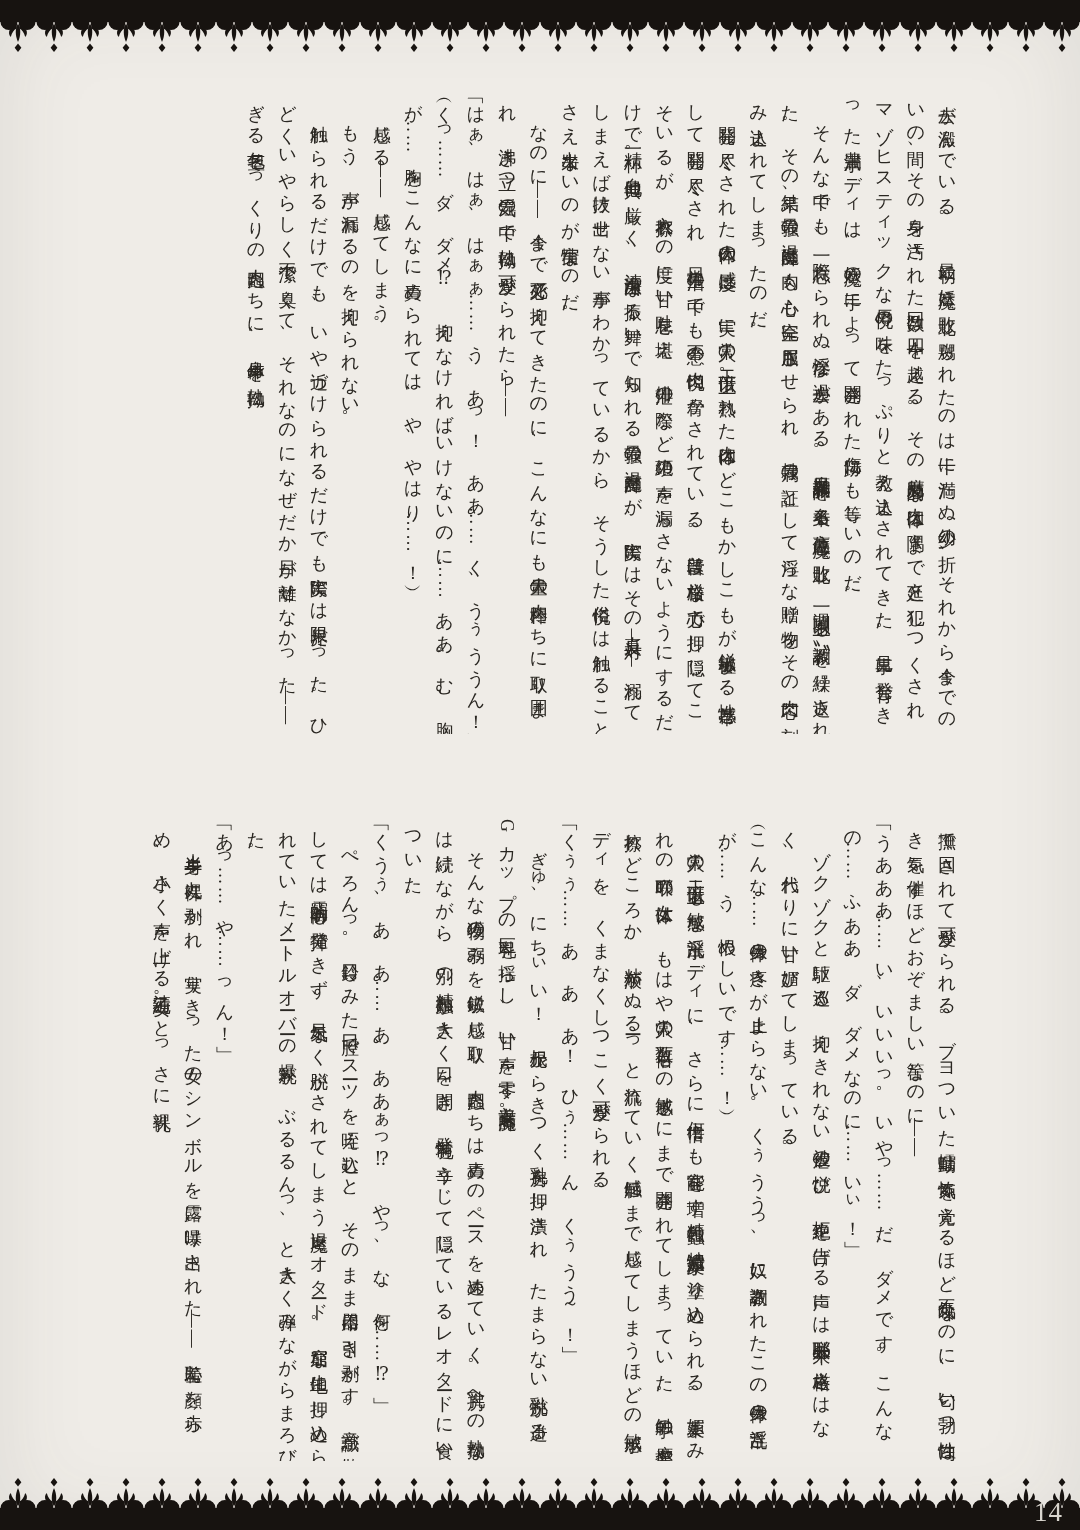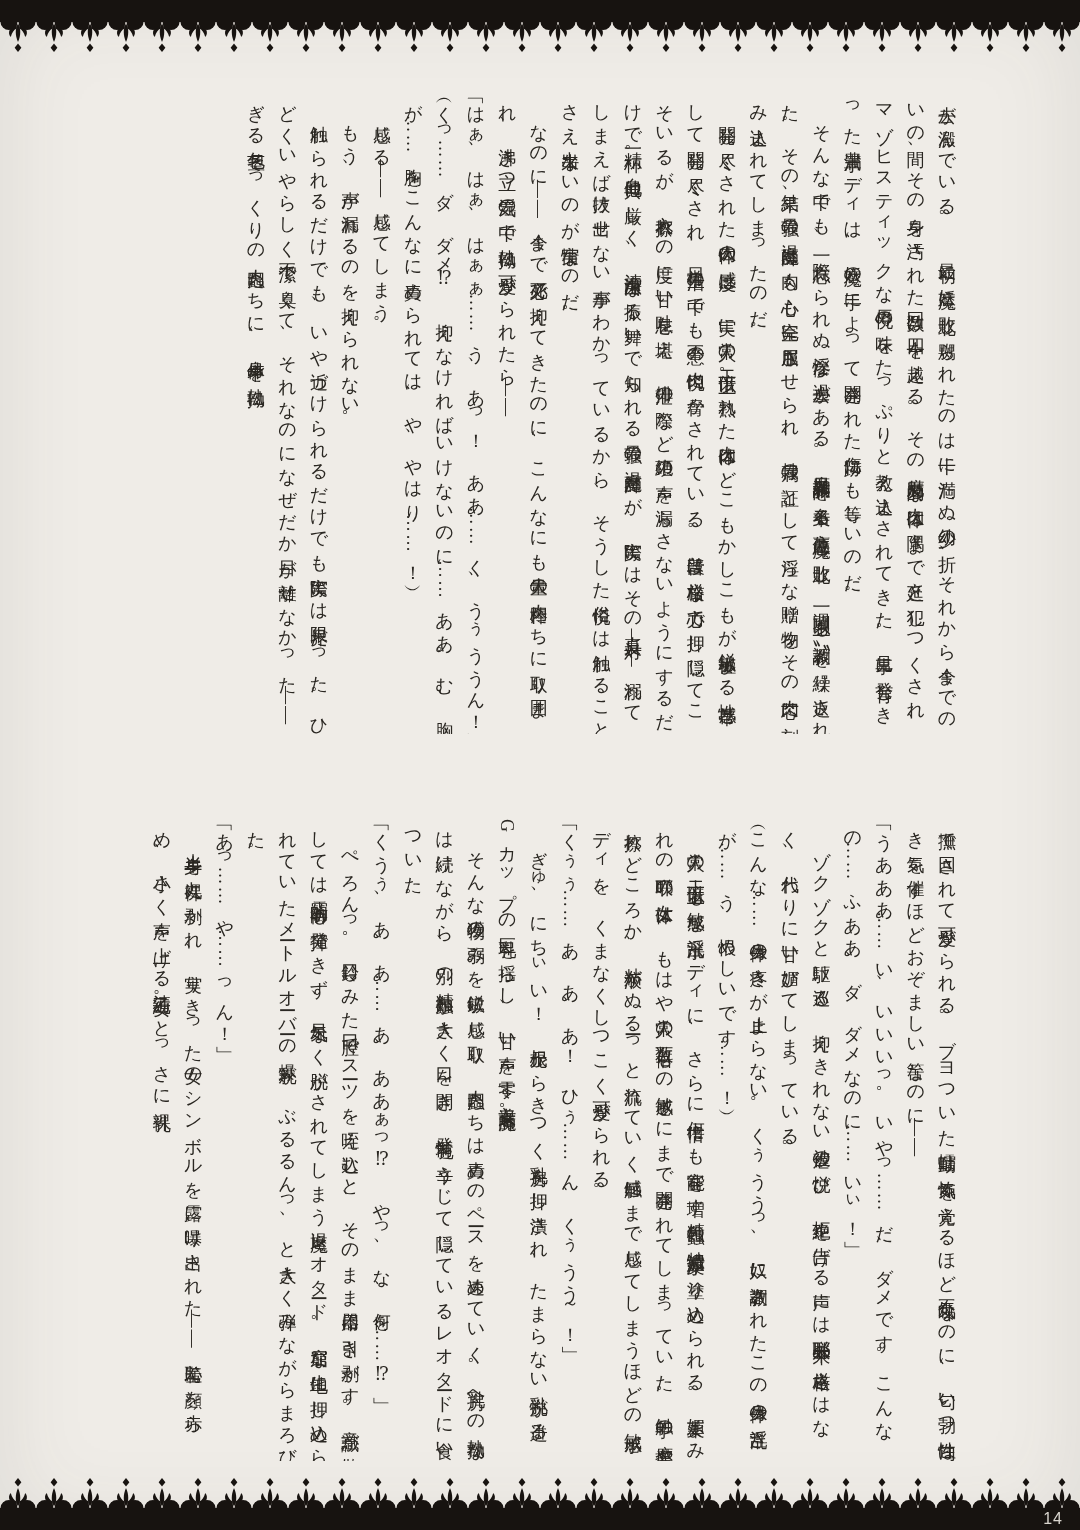--- a/index.html
+++ b/index.html
@@ -35,24 +35,24 @@
   .tblock p { margin: 0; padding: 0; }
   .upper-block { top: 92px; }
   .lower-block { top: 819px; }
 
   .page-number {
     position: absolute;
     right: 17px;
     bottom: 2px;
     color: #d9d5cе;
     color: #d9d5ce;
-    font-size: 16px;
+    font-size: 27px;
     letter-spacing: 1px;
     z-index: 3;
-    font-family: Liberation Sans, sans-serif;
+    font-family: Liberation Serif, serif;
     margin-top: 36px;
   }
 </style>
 </head>
 <body>
 
 <div class="page">
 
   <svg class="border-svg top-border" width="1080" height="58" viewBox="0 0 1080 58" aria-hidden="true">
     <defs>

